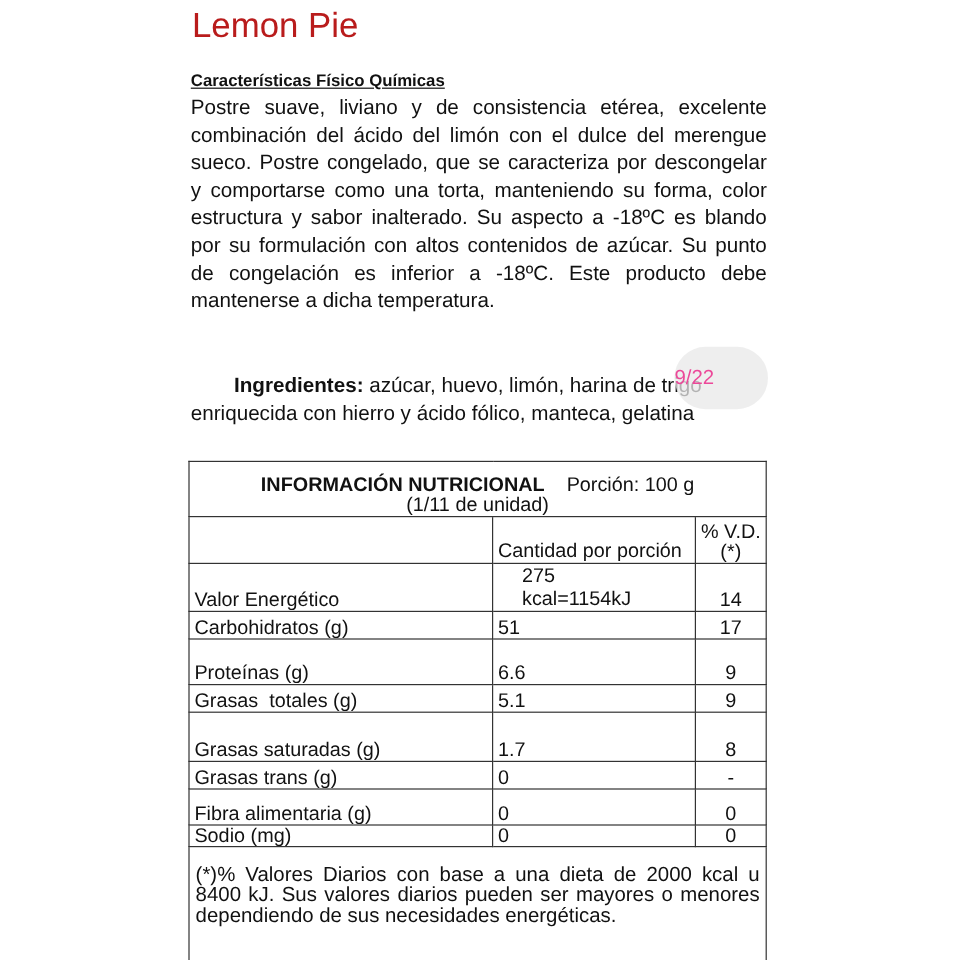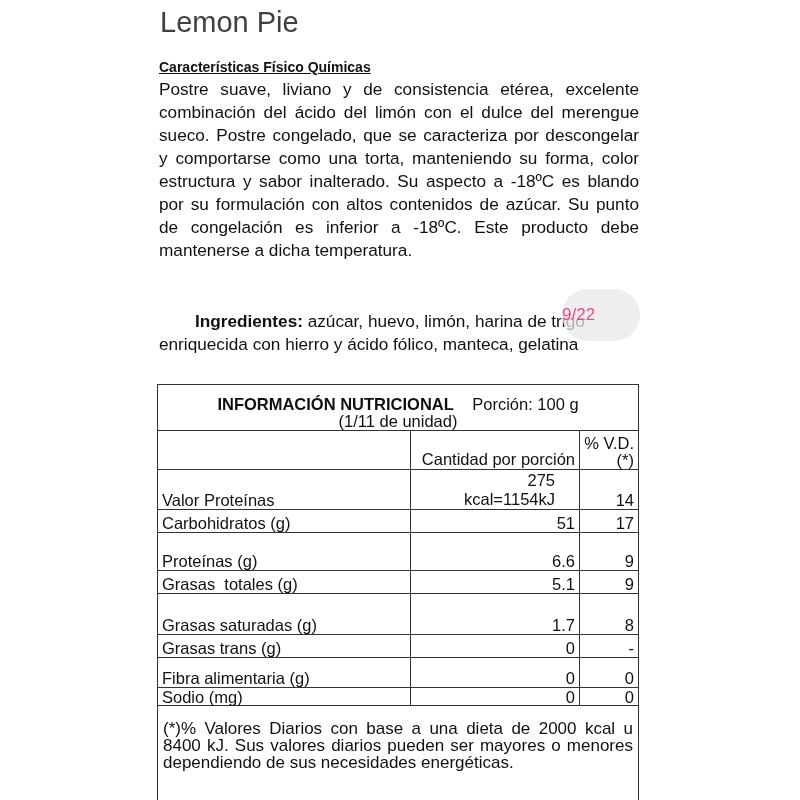--- a/index.html
+++ b/index.html
@@ -1,35 +1,35 @@
 <!DOCTYPE html>
 <html><head>
 <meta charset="utf-8">
 <style>
   html, body { margin:0; padding:0; background:#ffffff; }
   body { width:800px; height:800px; position:relative; overflow:hidden;
          font-family:"Liberation Sans", sans-serif; color:#111; }
-  .title { position:absolute; left:160px; top:4px; font-size:29px; line-height:36px; color:#404040; }
+  .title { position:absolute; left:160px; top:4px; font-size:29px; line-height:36px; color:#b91c1c; }
   .section-heading { position:absolute; left:159px; top:56px; font-size:14px; font-weight:bold;
          text-decoration:underline; line-height:22px; }
   .desc { position:absolute; left:159px; top:78px; width:480px; font-size:17.2px; line-height:23px;
           text-align:justify; text-align-last:left; }
   .ingredients { position:absolute; left:159px; top:310px; width:490px; font-size:17.2px; line-height:23px; }
   .ingredients b { font-weight:bold;margin-left:36px; }
   .badge { position:absolute; left:562px; top:289px; width:78px; height:52px; border-radius:26px;
            background:rgba(232,232,232,0.75); color:#ec4899; font-size:17px; line-height:52px;
            }
   table.nut { position:absolute; left:157px; top:384px; width:482px; border-collapse:collapse;
               font-size:16.5px; }
   table.nut td { border:1.5px solid #333; padding:0 4px; vertical-align:bottom; line-height:17px; }
   .hdr-cell { font-weight:normal; }
   .hdr-cell .strong { font-weight:bold; }
   .c1 { width:244px; }
-  .c2 { width:120px; text-align:right; }
-  .c3 { text-align:right; }
+  .c2 { width:120px; text-align:left; }
+  .c3 { text-align:center; }
   .footer-cell { vertical-align:top !important; padding:14px 5px 0 5px !important;
                  font-size:17px; line-height:23.5px; text-align:justify; text-align-last:left; }
 </style>
 </head>
 <body>
 
 <div class="title">Lemon Pie</div>
 
 <div class="section-heading">Características Físico Químicas</div>
 <div class="desc">Postre suave, liviano y de consistencia etérea, excelente combinación del ácido del limón con el dulce del merengue sueco. Postre congelado, que se caracteriza por descongelar y comportarse como una torta, manteniendo su forma, color estructura y sabor inalterado. Su aspecto a -18ºC es blando por su formulación con altos contenidos de azúcar. Su punto de congelación es inferior a -18ºC. Este producto debe mantenerse a dicha temperatura.</div>
@@ -48,21 +48,21 @@
       <span>Porción: 100 g</span><br>
       <span>(1/11 de unidad)</span>
     </td>
   </tr>
   <tr style="height:39px">
     <td class="c1"></td>
     <td class="c2" style="line-height:19px;">Cantidad por porción</td>
     <td class="c3">% V.D.(*)</td>
   </tr>
   <tr style="height:40px">
-    <td class="c1">Valor Proteínas</td>
+    <td class="c1">Valor Energético</td>
     <td class="c2" style="line-height:19px;padding:0 24px;">275 kcal=1154kJ</td>
     <td class="c3">14</td>
   </tr>
   <tr style="height:23px">
     <td class="c1">Carbohidratos (g)</td>
     <td class="c2">51</td>
     <td class="c3">17</td>
   </tr>
   <tr style="height:38px">
     <td class="c1">Proteínas (g)</td>

